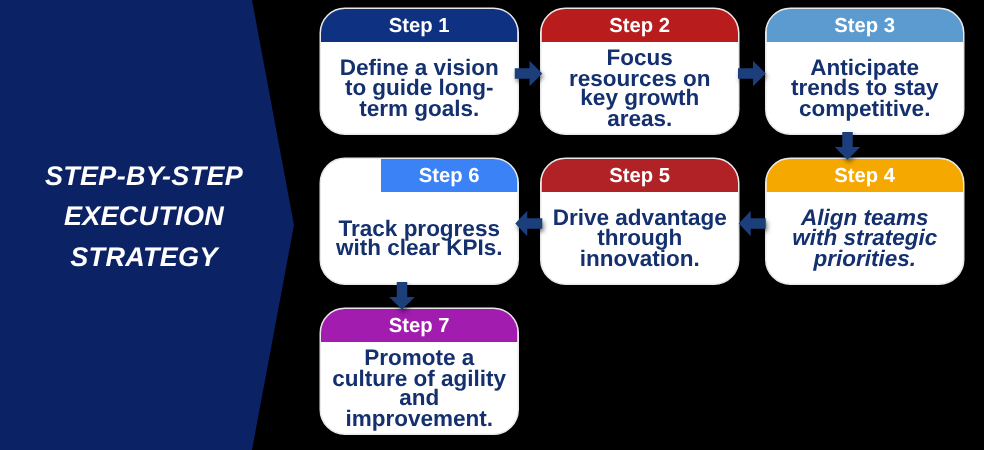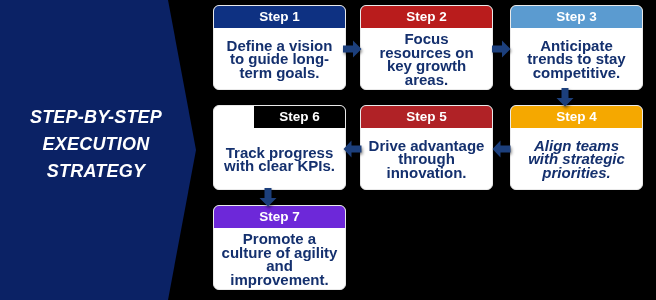--- a/index.html
+++ b/index.html
@@ -20,21 +20,21 @@
     position:absolute;left:0;top:104px;width:192px;
     text-align:center;color:#ffffff;
     font-size:18px;font-weight:bold;line-height:27px;
     letter-spacing:.2px;
   }
   .panel-title span{display:block;font-style:italic;}
 
   
   .card{
     position:absolute;width:133px;height:85px;
-    background:#ffffff;border-radius:6px;
+    background:#ffffff;border-radius:17px;
     box-shadow:2px 3px 3px rgba(0,0,0,.45);
     overflow:hidden;
     border:1px solid #e9e9e9;
     box-sizing:border-box;
   }
   .card-head{
     height:22px;line-height:22px;text-align:center;
     color:#ffffff;font-size:13.5px;font-weight:bold;
   }
   .card-body{
@@ -80,26 +80,26 @@
     <div class="card-head" style="background: rgb(245, 168, 0);">Step 4</div>
     <div class="card-body" style="color: rgb(20, 48, 110); font-style: italic;">Align teams with strategic priorities.</div>
   </div>
 
   <div class="card" style="left:360px;top:105px;">
     <div class="card-head" style="background: rgb(176, 34, 38);">Step 5</div>
     <div class="card-body" style="color: rgb(20, 48, 110);">Drive advantage through innovation.</div>
   </div>
 
   <div class="card" style="left:213px;top:105px;">
-    <div class="card-head" style="background: #000000; margin-left: 40px;">Step 6</div>
+    <div class="card-head" style="background: #3b82f6; margin-left: 40px;">Step 6</div>
     <div class="card-body" style="color: rgb(20, 48, 110);">Track progress with clear KPIs.</div>
   </div>
 
   <div class="card" style="left:213px;top:205px;">
-    <div class="card-head" style="background: #6d28d9;">Step 7</div>
+    <div class="card-head" style="background: #a21caf;">Step 7</div>
     <div class="card-body" style="color: rgb(20, 48, 110);">Promote a culture of agility and improvement.</div>
   </div>
 
   <div class="arrow" style="left:343px;top:40px;">
     <svg width="19" height="18" viewBox="0 0 19 18">
         <path d="M0 5.5 H10 V0.5 L18.5 9 L10 17.5 V12.5 H0 Z" fill="#1c3f7c"></path>
       </svg>
   </div>
 
   <div class="arrow" style="left:492px;top:40px;">

